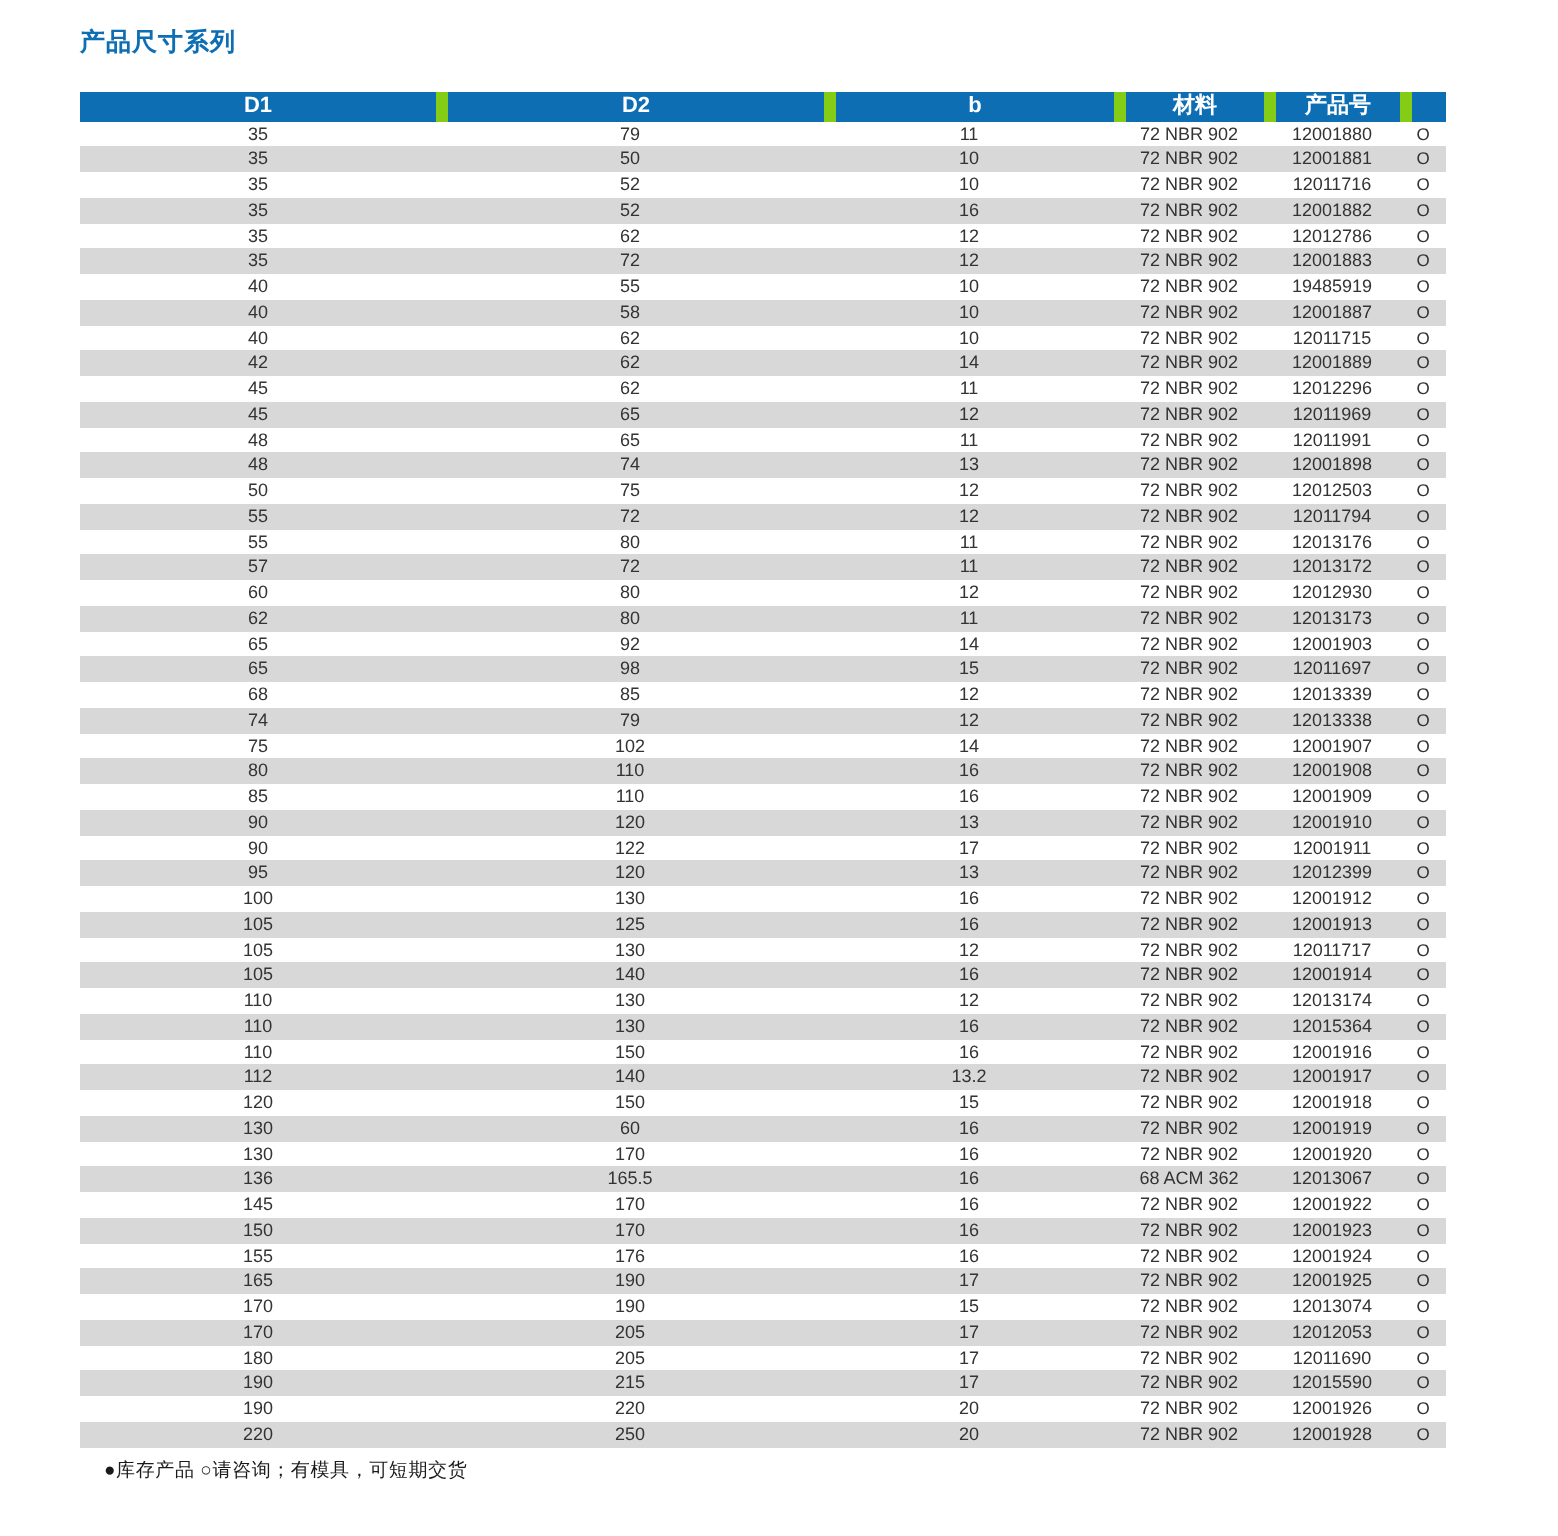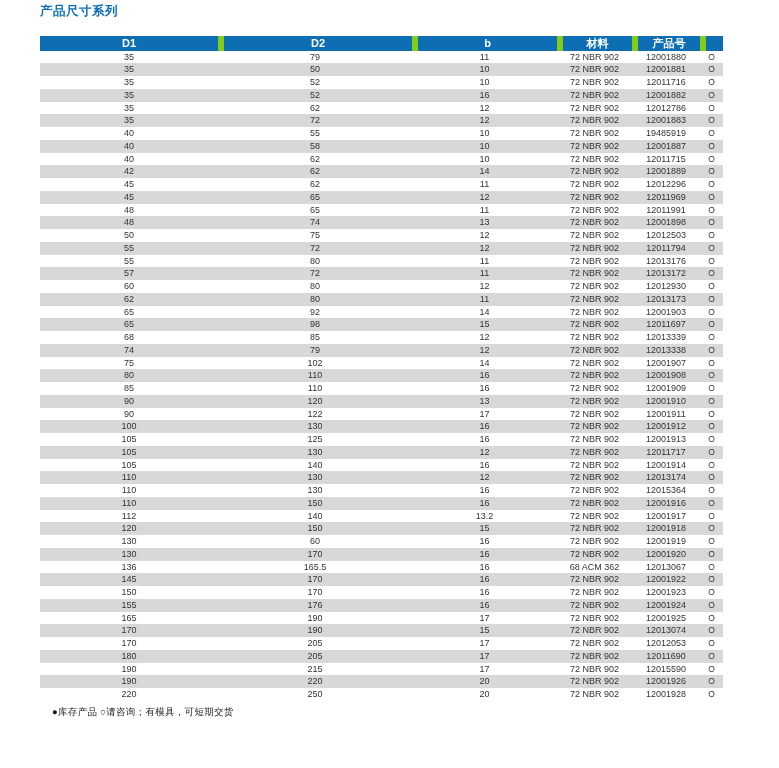--- a/index.html
+++ b/index.html
@@ -9,21 +9,21 @@
     height: 768px;
     background: #ffffff;
     overflow: hidden;
     font-family: "Liberation Sans", sans-serif;
   }
   .page {
     position: relative;
     width: 779px;
     height: 768px;
     box-sizing: border-box;
-    padding: 4px 0 0 40px;
+    padding: 14px 0 0 40px;
   }
   .title {
     margin: 0 0 18px 0;
     font-size: 12.5px;
     line-height: 14px;
     font-weight: bold;
     color: var(--accent, #0d6eb4);
     letter-spacing: 0.5px;
   }
   table.size-table {
@@ -325,20 +325,28 @@
         </tr>
         <tr>
           <td>90</td>
           <td>122</td>
           <td>17</td>
           <td>72 NBR 902</td>
           <td>12001911</td>
           <td class="stock-cell">O</td>
         </tr>
         <tr>
+          <td>95</td>
+          <td>120</td>
+          <td>13</td>
+          <td>72 NBR 902</td>
+          <td>12012399</td>
+          <td class="stock-cell">O</td>
+        </tr>
+        <tr>
           <td>100</td>
           <td>130</td>
           <td>16</td>
           <td>72 NBR 902</td>
           <td>12001912</td>
           <td class="stock-cell">O</td>
         </tr>
         <tr>
           <td>105</td>
           <td>125</td>

